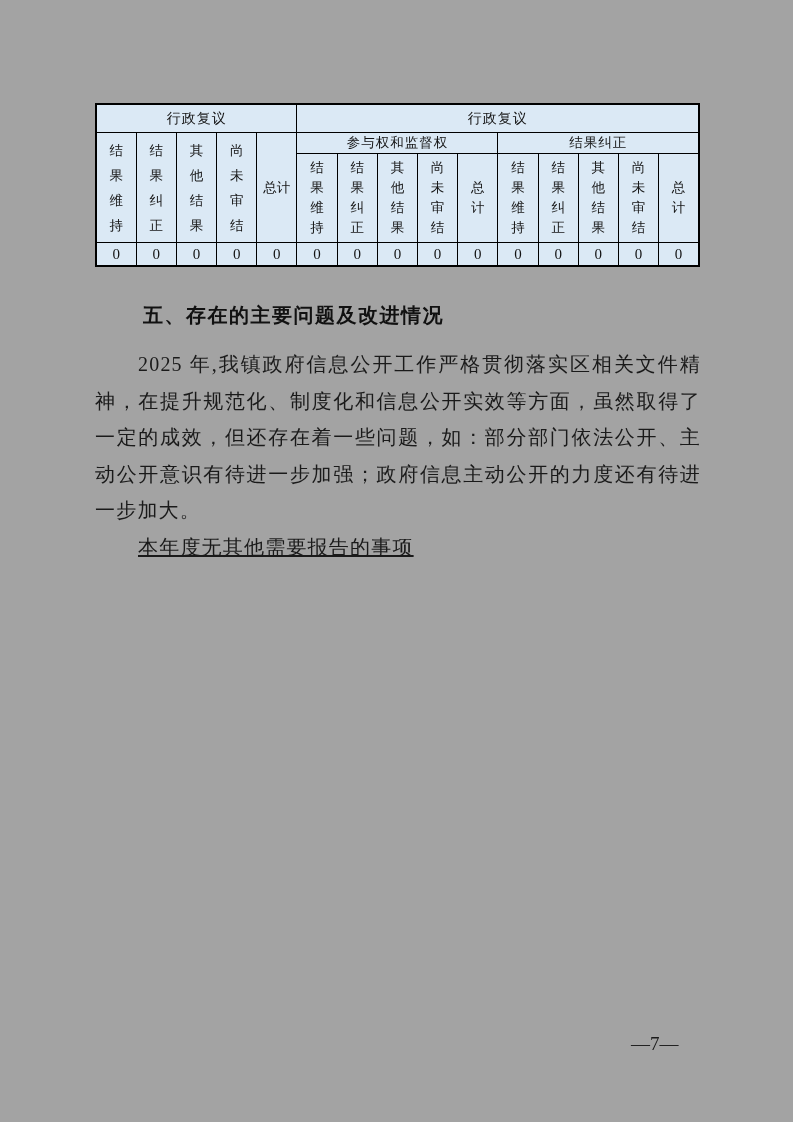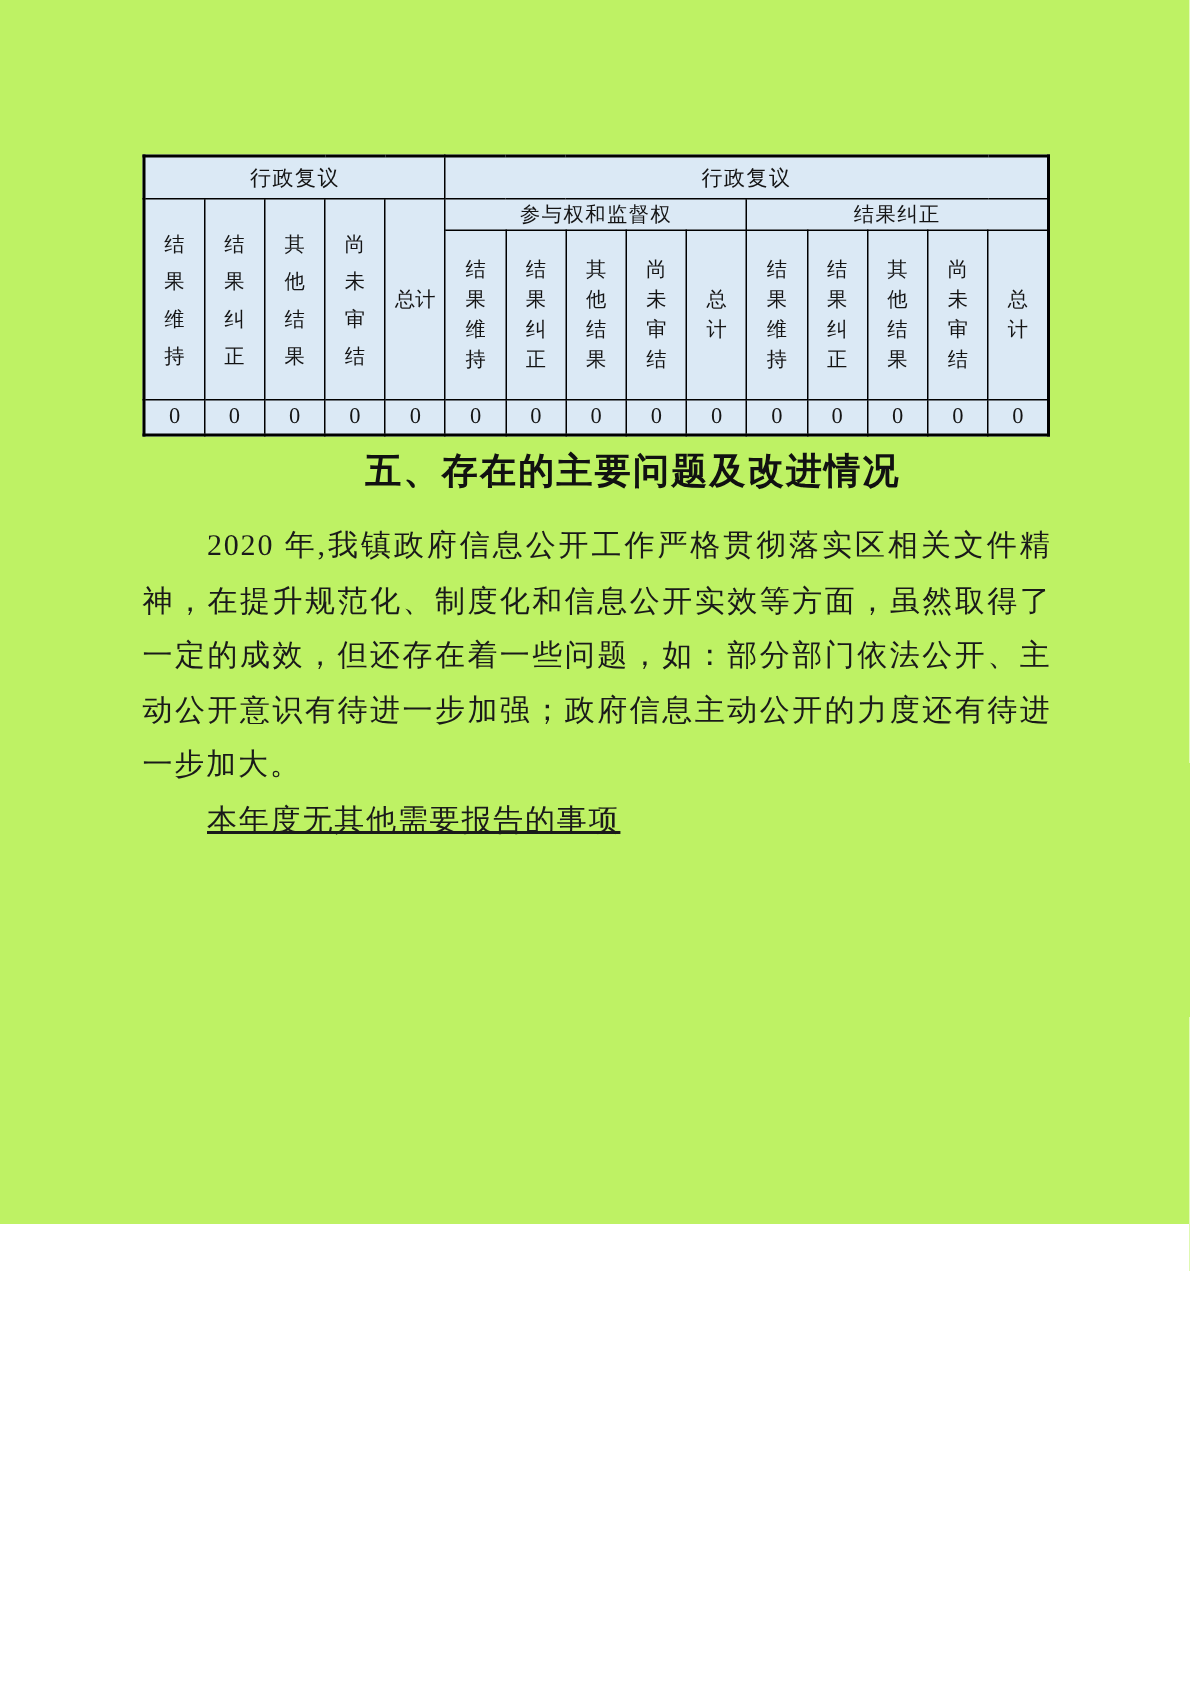--- a/index.html
+++ b/index.html
@@ -1,49 +1,49 @@
 <!DOCTYPE html>
 <html lang="zh"><head>
 <meta charset="utf-8">
 <style>
   html,body{margin:0;padding:0;background:#fff;}
   .page{
-    position:relative;width:793px;height:816px;background:#bef264;overflow:hidden;
+    position:relative;width:793px;height:1122px;background:#a3a3a3;overflow:hidden;
     font-family:"Liberation Serif","DejaVu Serif",serif;color:#1c1c1c;
   }
   
   .table-wrap{position:absolute;left:95px;top:103px;width:606px;}
   table.stats{
     width:605px;border-collapse:collapse;table-layout:fixed;
     background:#dbe9f5;border:2px solid #000;
   }
   table.stats th,table.stats td{
     border:1px solid #000;padding:0;font-weight:400;
     text-align:center;vertical-align:middle;color:#141414;
   }
   col.cw{width:6.73%;}
   tr.hdr1 th{height:27px;font-size:14px;letter-spacing:1px;}
   tr.hdr2 th.band{height:20px;font-size:13.5px;letter-spacing:1px;}
   tr.hdr3 th{height:86px;font-size:13.5px;}
   th.tall{font-size:13.5px;}
-  .vtext{display:inline-block;width:1.05em;word-break:break-all;line-height:20px;margin:16px auto;}
+  .vtext{display:inline-block;width:1.05em;word-break:break-all;line-height:20px;margin:4px auto;}
   th.tall .vtext{line-height:25px;}
   tr.vals td{height:22px;font-size:15px;font-family:"Liberation Serif","DejaVu Serif",serif;}
   td.zb{font-weight:700;}
   td.z-r{text-align:right;padding-right:11px;}
   td.z-r2{text-align:right;padding-right:6px;}
   td.z-l{text-align:left;padding-left:6px;}
   td.z-l2{text-align:left;padding-left:10px;}
   td.z-l0{text-align:left;padding-left:2px;}
   
   .content{position:absolute;left:95px;top:300px;width:606px;}
   .sec-heading{
     font-family:"Liberation Sans","DejaVu Sans",sans-serif;
-    font-weight:700;font-size:24px;line-height:36.5px;letter-spacing:1.5px;
-    padding-left:48px;margin:0;color:#111;text-align:center;
+    font-weight:700;font-size:20px;line-height:36.5px;letter-spacing:1.5px;
+    padding-left:48px;margin:0;color:#111;
   }
   .sec-heading.mb{line-height:30px;margin-bottom:16px;}
   .para{
     font-size:20px;line-height:36.5px;letter-spacing:1.2px;margin:0;
     text-indent:2.15em;text-align:justify;color:#1a1a1a;
   }
   .para.last{text-align:left;text-decoration:underline;}
   
   .page-num{
     position:absolute;top:1033px;left:631px;font-size:19px;letter-spacing:0;
@@ -116,19 +116,19 @@
         <td class="z-l2">0</td>
         <td class="z-r2">0</td>
         <td class="z-l0">0</td>
       </tr>
     </tbody>
       </table>
   </div>
 
   <div class="content">
     <h2 class="sec-heading mb">五、存在的主要问题及改进情况</h2>
-    <p class="para">2020 年,我镇政府信息公开工作严格贯彻落实区相关文件精神，在提升规范化、制度化和信息公开实效等方面，虽然取得了一定的成效，但还存在着一些问题，如：部分部门依法公开、主动公开意识有待进一步加强；政府信息主动公开的力度还有待进一步加大。</p>
+    <p class="para">2025 年,我镇政府信息公开工作严格贯彻落实区相关文件精神，在提升规范化、制度化和信息公开实效等方面，虽然取得了一定的成效，但还存在着一些问题，如：部分部门依法公开、主动公开意识有待进一步加强；政府信息主动公开的力度还有待进一步加大。</p>
     <p class="para last">本年度无其他需要报告的事项</p>
   </div>
 
   <div class="page-num">—7—</div>
 
 </div>
 
 </body></html>

